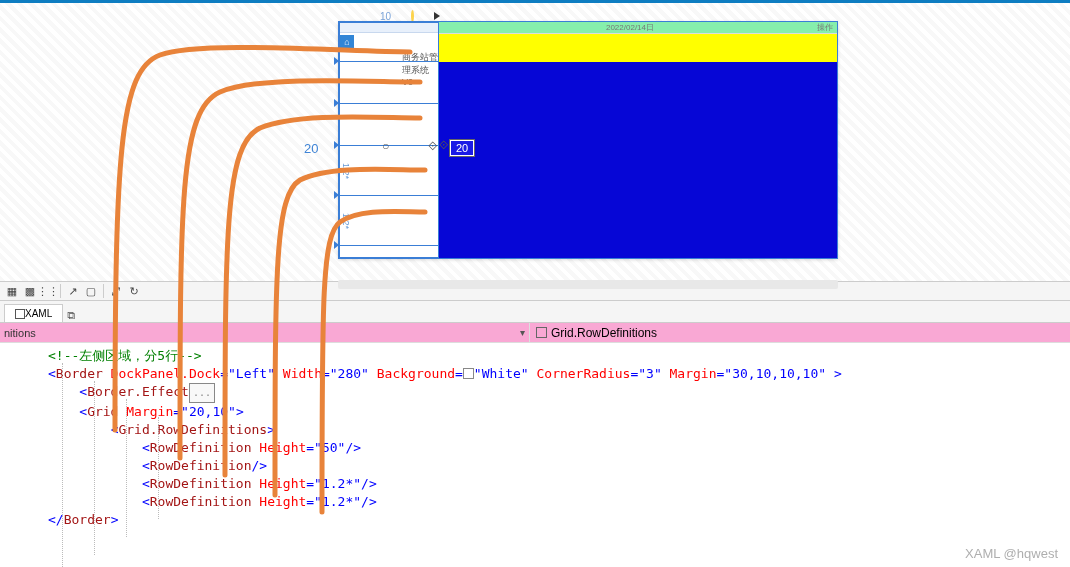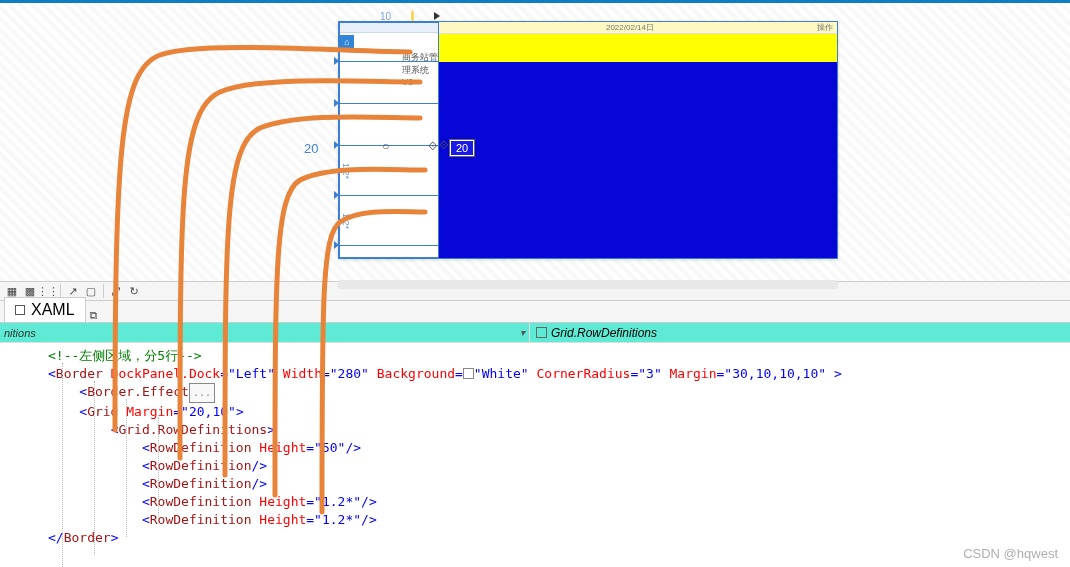--- a/index.html
+++ b/index.html
@@ -30,36 +30,36 @@
     .row-line { position: absolute; left: 0; right: 0; height: 1px; background: #3a7ed6; }
     .row-handle { position: absolute; left: -6px; width: 0; height: 0; border-left: 5px solid #3a7ed6; border-top: 4px solid transparent; border-bottom: 4px solid transparent; }
     .row-label { position: absolute; left: 1px; font-size: 9px; color: #6699d6; writing-mode: vertical-rl; }
     
     .chain-icon { position: absolute; width: 14px; height: 14px; color: #555; font-size: 12px; }
     
     .side-label { position: absolute; left: 304px; top: 138px; color: #3f84d6; font-size: 13px; }
     .center-badge { position: absolute; left: 450px; top: 137px; background: #1a1ae6; color: #fff; padding: 1px 5px; font-size: 11px; border: 1px solid #fff; box-shadow: 0 0 0 1px #666; }
     
     .right-preview { position: absolute; left: 100px; top: 0; width: 398px; height: 236px; }
-    .preview-header { height: 12px; background: #fef9c3; border-bottom: 1px solid #ddd; display: flex; justify-content: space-between; font-size: 8px; color: #777; padding: 0 4px; }
+    .preview-header { height: 12px; background: #86efac; border-bottom: 1px solid #ddd; display: flex; justify-content: space-between; font-size: 8px; color: #777; padding: 0 4px; }
     .yellow-band { height: 28px; background: #ffff00; }
     .blue-block { height: 196px; background: #0606d6; }
     
     .scroll-indicator { position: absolute; left: 338px; bottom: -8px; width: 500px; height: 9px; background: #e8e8e8; border-radius: 2px; }
     
     .toolbar-row { height: 20px; border-top: 1px solid #ccc; border-bottom: 1px solid #ccc; background: #f5f5f5; display: flex; align-items: center; padding: 0 4px; gap: 2px; }
     .tb-icon { width: 16px; height: 16px; display: inline-flex; align-items: center; justify-content: center; font-size: 11px; color: #444; border: 1px solid transparent; }
     .tb-sep { width: 1px; height: 14px; background: #ccc; margin: 0 2px; }
     
     .tab-bar { height: 22px; background: #f5f5f5; display: flex; align-items: flex-end; border-bottom: 1px solid #ccc; }
-    .tab { padding: 3px 10px 3px 10px; background: #fff; border: 1px solid #ccc; border-bottom: none; display: flex; align-items: center; gap: 6px; font-size: 16px; margin-left: 4px; }
+    .tab { padding: 3px 10px 3px 10px; background: #fff; border: 1px solid #ccc; border-bottom: none; display: flex; align-items: center; gap: 0; font-size: 10px; margin-left: 4px; }
     .tab-icon { width: 10px; height: 10px; border: 1px solid #555; display: inline-block; }
     .popout-icon { font-size: 11px; color: #555; margin-left: 4px; }
     
-    .breadcrumb-bar { height: 20px; display: flex; border-bottom: 1px solid #ddd; background: #5eead4; font-style: italic; }
+    .breadcrumb-bar { height: 20px; display: flex; border-bottom: 1px solid #ddd; background: #f9a8d4; }
     .bc-left { width: 530px; border-right: 1px solid #ddd; display: flex; align-items: center; padding: 0 4px; font-size: 11px; color: #333; justify-content: space-between; }
     .bc-right { flex: 1; display: flex; align-items: center; padding: 0 6px; gap: 4px; }
     .bc-dd { font-size: 10px; color: #555; }
     .bc-box-icon { width: 11px; height: 11px; border: 1px solid #666; display: inline-block; }
     
     .code-area { background: #fff; padding: 4px 0; font-family: Consolas, monospace; font-size: 13px; line-height: 18px; position: relative; }
     .code-line { white-space: pre; padding-left: 48px; }
     .c-green { color: #008000; }
     .c-maroon { color: #a31515; }
     .c-red { color: #ff0000; }
@@ -171,27 +171,26 @@
   <div class="guide-line" style="top:56px; height:138px; left:126px"></div>
   <div class="guide-line" style="top:74px; height:102px; left:158px"></div>
 
   <div class="code-line"><span class="c-green">&lt;!--左侧区域，分5行--&gt;</span></div>
   <div class="code-line"><span class="c-blue">&lt;</span><span class="c-maroon">Border</span><span class="c-red"> DockPanel.Dock</span><span class="c-blue">="Left"</span><span class="c-red"> Width</span><span class="c-blue">="280"</span><span class="c-red"> Background</span><span class="c-blue">=</span><span class="color-swatch"></span><span class="c-blue">"White"</span><span class="c-red"> CornerRadius</span><span class="c-blue">="3"</span><span class="c-red"> Margin</span><span class="c-blue">="30,10,10,10"</span><span class="c-blue"> &gt;</span></div>
   <div class="code-line">    <span class="c-blue">&lt;</span><span class="c-maroon">Border.Effect</span><span class="collapse-box">...</span></div>
   <div class="code-line">    <span class="c-blue">&lt;</span><span class="c-maroon">Grid</span><span class="c-red"> Margin</span><span class="c-blue">="20,10"</span><span class="c-blue">&gt;</span></div>
   <div class="code-line">        <span class="c-blue">&lt;</span><span class="c-maroon">Grid.RowDefinitions</span><span class="c-blue">&gt;</span></div>
   <div class="code-line">            <span class="c-blue">&lt;</span><span class="c-maroon">RowDefinition</span><span class="c-red"> Height</span><span class="c-blue">="50"</span><span class="c-blue">/&gt;</span></div>
   <div class="code-line">            <span class="c-blue">&lt;</span><span class="c-maroon">RowDefinition</span><span class="c-blue">/&gt;</span></div>
-  <div class="code-line">            <span class="c-blue">&lt;</span><span class="c-maroon">RowDefinition</span><span class="c-blue">/&gt;</span></div>
   <div class="code-line">            <span class="c-blue">&lt;</span><span class="c-maroon">RowDefinition</span><span class="c-red"> Height</span><span class="c-blue">="1.2*"</span><span class="c-blue">/&gt;</span></div>
   <div class="code-line">            <span class="c-blue">&lt;</span><span class="c-maroon">RowDefinition</span><span class="c-red"> Height</span><span class="c-blue">="1.2*"</span><span class="c-blue">/&gt;</span></div>
   <div class="code-line"><span class="c-blue">&lt;/</span><span class="c-maroon">Border</span><span class="c-blue">&gt;</span></div>
 </div>
 
 <svg class="annotation-svg" width="1070" height="567">
   <path d="M 410 52 C 350 52 200 40 160 55 C 120 70 115 150 115 430"></path>
   <path d="M 420 82 C 370 82 260 75 220 92 C 180 110 180 200 180 458"></path>
   <path d="M 420 118 C 380 118 300 112 260 128 C 225 145 225 230 225 475"></path>
   <path d="M 425 170 C 390 170 330 165 300 180 C 275 195 275 270 275 495"></path>
   <path d="M 425 212 C 400 212 360 208 340 222 C 322 235 322 300 322 512"></path>
 </svg>
 
-<div class="watermark">CSDN @hqwest</div>
+<div class="watermark">XAML @hqwest</div>
 
 </body></html>

